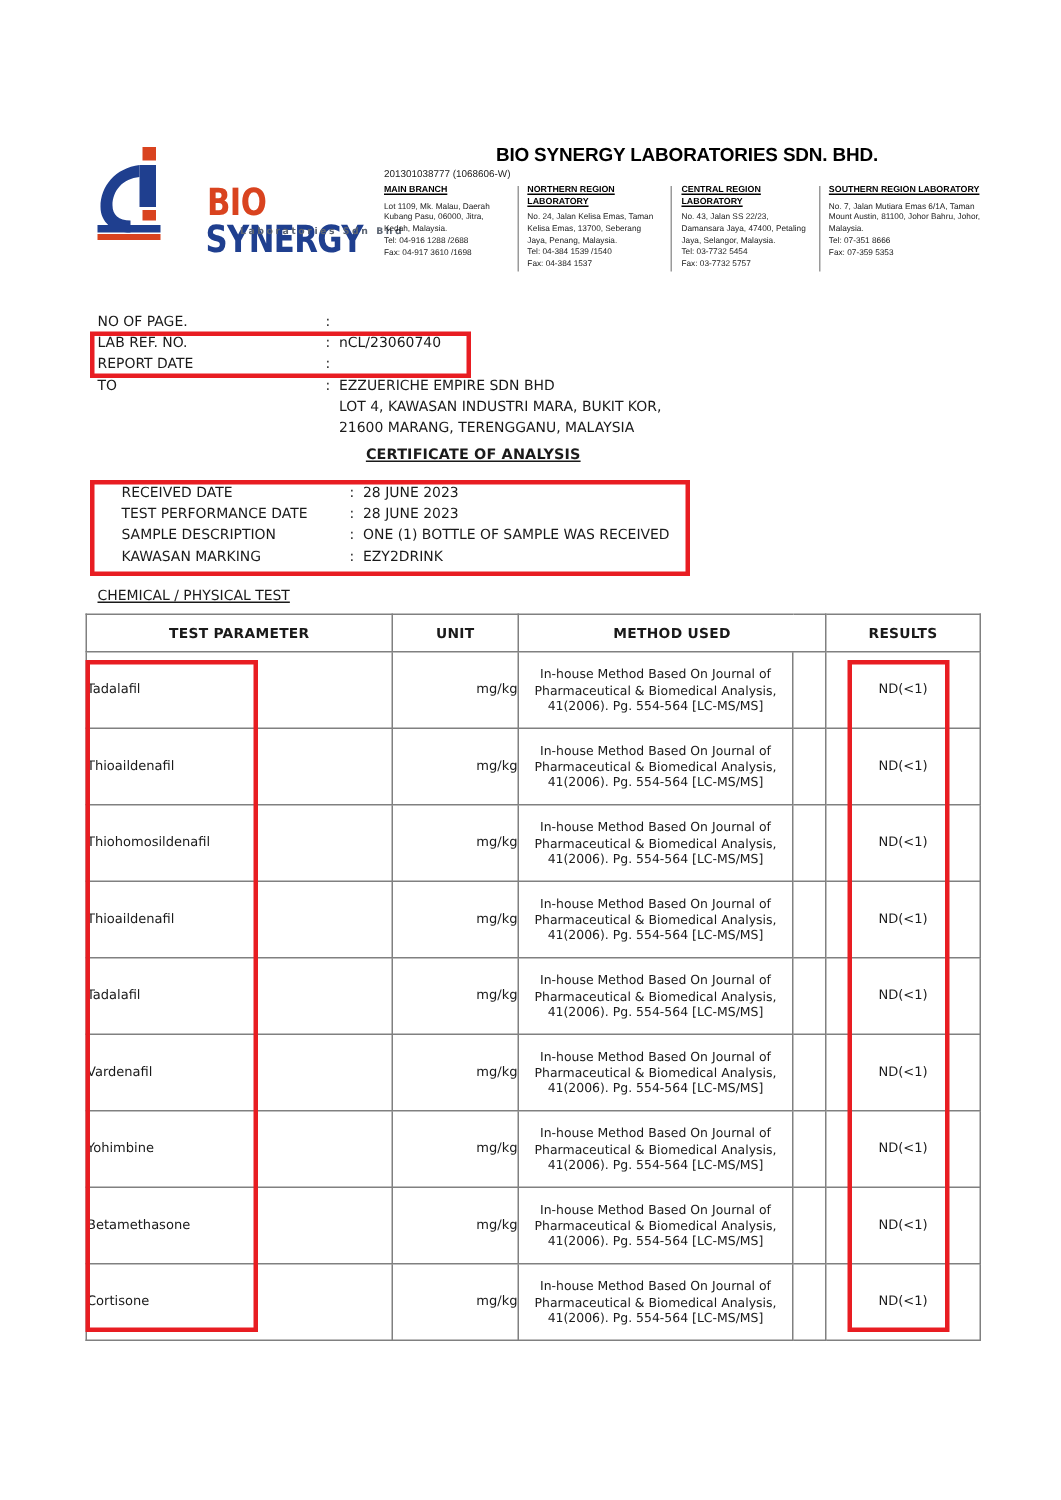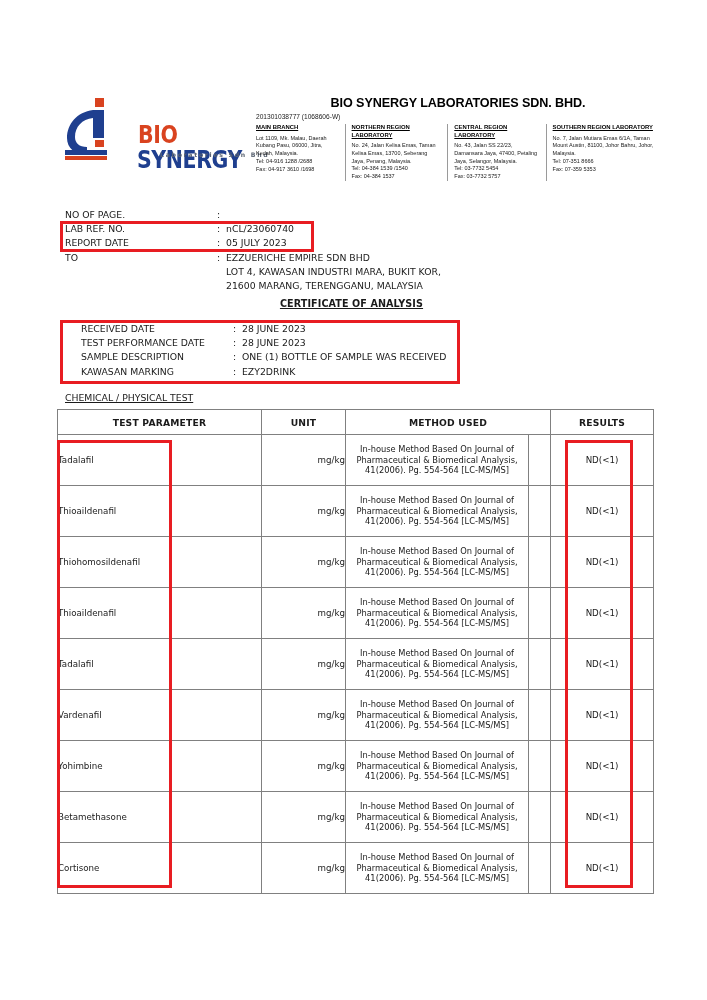--- a/index.html
+++ b/index.html
@@ -189,21 +189,20 @@
   .coa-title {
     position: absolute;
     left: 0;
     top: 298px;
     width: 601px;
     text-align: center;
     font-size: 9.6px;
     font-weight: bold;
     text-decoration: underline;
     letter-spacing: 0.1px;
-    padding-left: 36px;
   }
   .coa-title-inner { padding-left: 30px; }
 
   .meta2 {
     position: absolute;
     left: 65px;
     top: 322px;
     width: 420px;
     font-size: 9.3px;
     margin-left: 16px;
@@ -341,21 +340,20 @@
       <div class="meta-colon">:</div>
     </div>
     <div class="meta-row">
       <div class="meta-label">LAB REF. NO.</div>
       <div class="meta-colon">:</div>
       <div class="meta-value">nCL/23060740</div>
     </div>
     <div class="meta-row">
       <div class="meta-label">REPORT DATE</div>
       <div class="meta-colon">:</div>
-      <div class="meta-value">05 JULY 2023</div>
     </div>
     <div class="meta-row">
       <div class="meta-label">TO</div>
       <div class="meta-colon">:</div>
       <div class="meta-value">EZZUERICHE EMPIRE SDN BHD</div>
     </div>
     <div class="meta-cont">
       <div class="meta-label">X</div>
       <div class="meta-colon">:</div>
       <div class="meta-value">LOT 4, KAWASAN INDUSTRI MARA, BUKIT KOR,</div>

